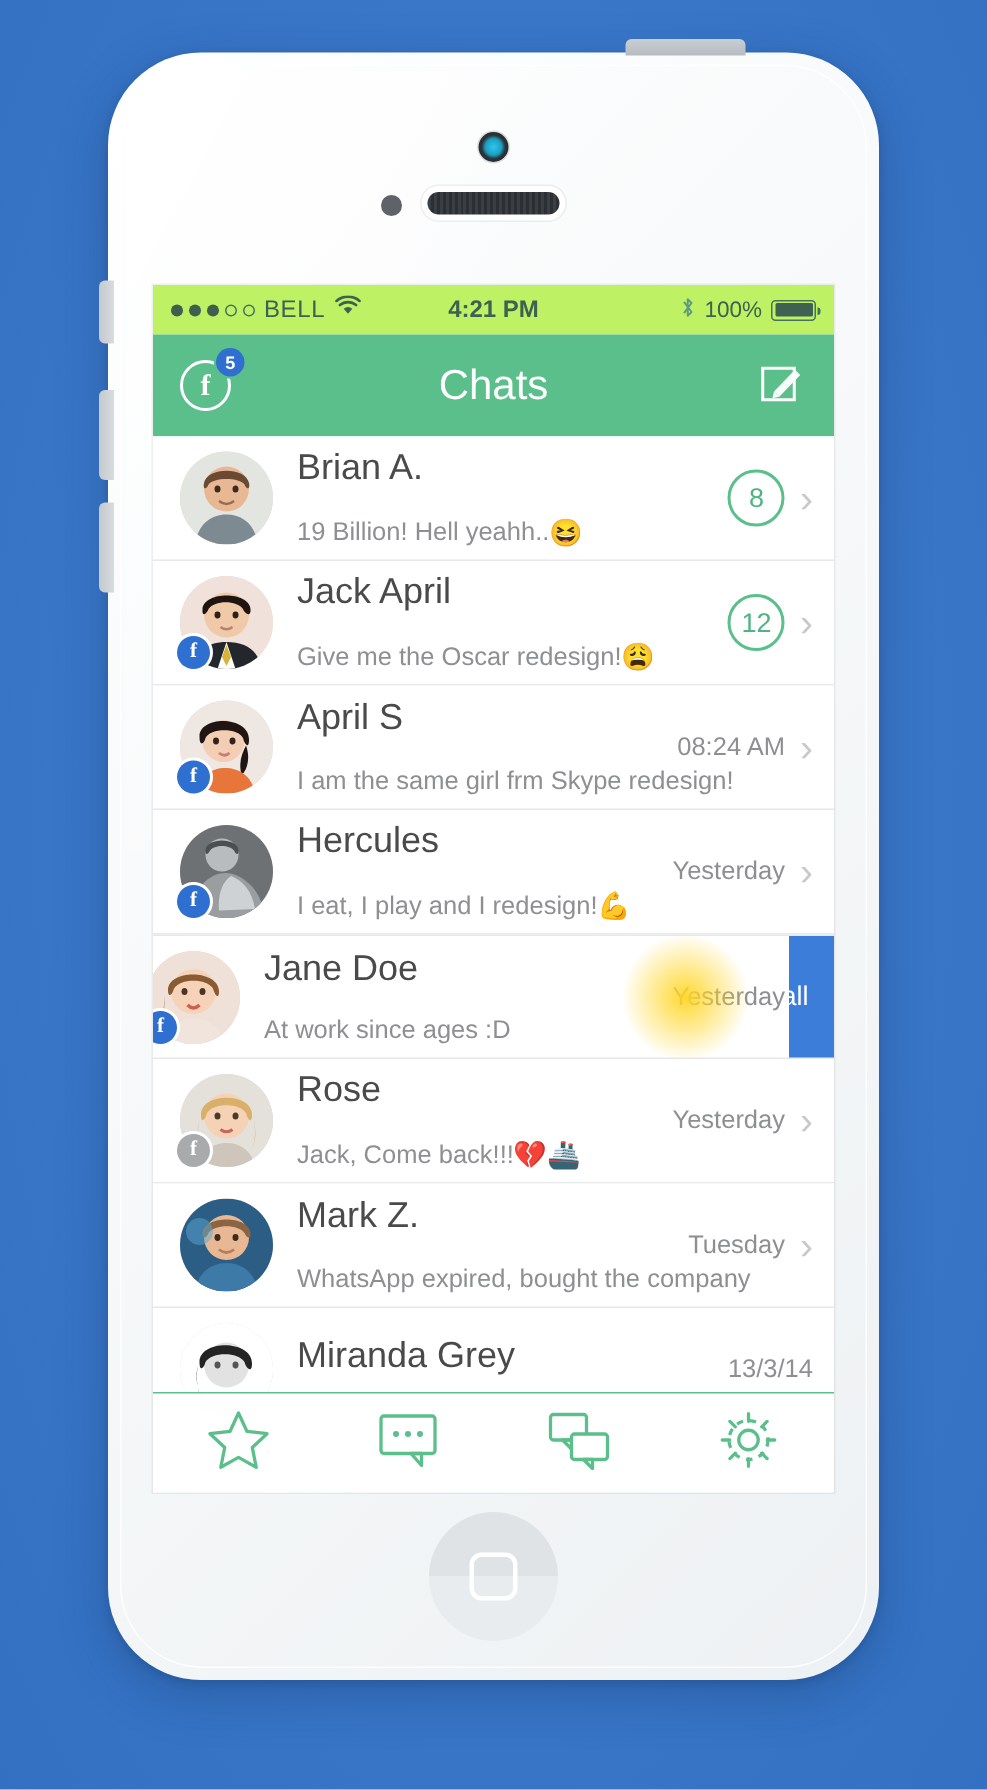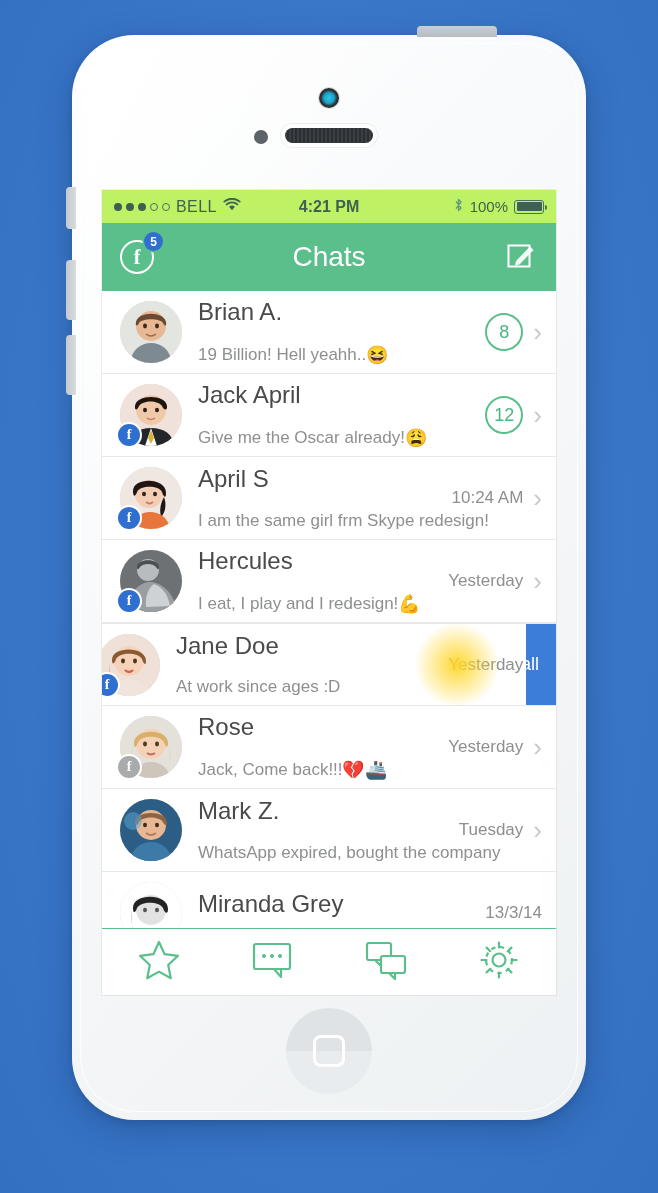--- a/index.html
+++ b/index.html
@@ -323,21 +323,21 @@
                 <path d="M8 62c1-12 10-18 23-18s22 6 23 18z" fill="#23262b"></path>
                 <path d="M31 44l-6 18h12z" fill="#fff"></path>
                 <path d="M31 46l-3 8 3 6 3-6z" fill="#d8b33a"></path>
               </svg>
           </div>
           <div class="fb-mini">f</div>
         </div>
         <div class="row-body">
           <div class="row-name">Jack April</div>
           <div class="row-msg">
-            <span>Give me the Oscar already!</span>
+            <span>Give me the Oscar redesign!</span>
             <span class="emoji">😩</span>
           </div>
         </div>
         <div class="row-right">
           <div class="unread">12</div>
           <div class="chev">›</div>
         </div>
       </div>
 
       <div class="row">
@@ -356,21 +356,21 @@
           </div>
           <div class="fb-mini">f</div>
         </div>
         <div class="row-body">
           <div class="row-name">April S</div>
           <div class="row-msg">
             <span>I am the same girl frm Skype redesign!</span>
           </div>
         </div>
         <div class="row-right">
-          <div class="row-time">10:24 AM</div>
+          <div class="row-time">08:24 AM</div>
           <div class="chev">›</div>
         </div>
       </div>
 
       <div class="row">
         <div class="avatar-wrap">
           <div class="avatar">
             <svg viewBox="0 0 62 62">
                 <rect width="62" height="62" fill="#6e7174"></rect>
                 <circle cx="28" cy="20" r="11" fill="#b9bcbe"></circle>

